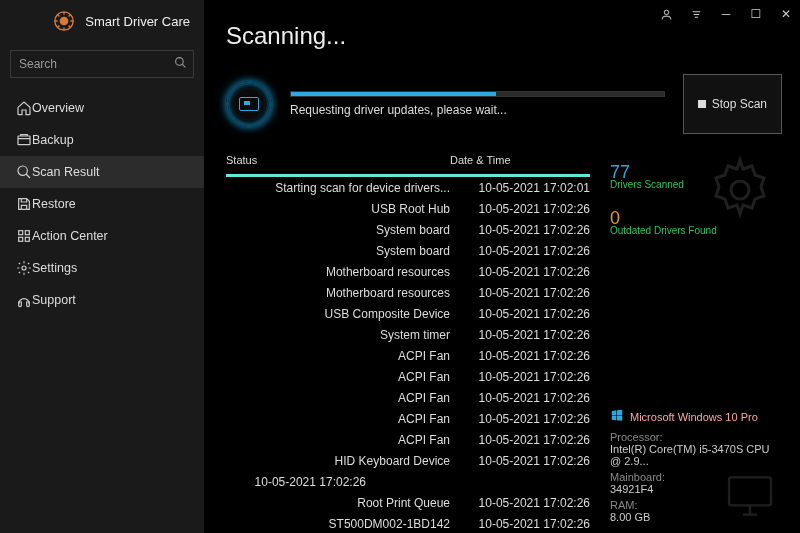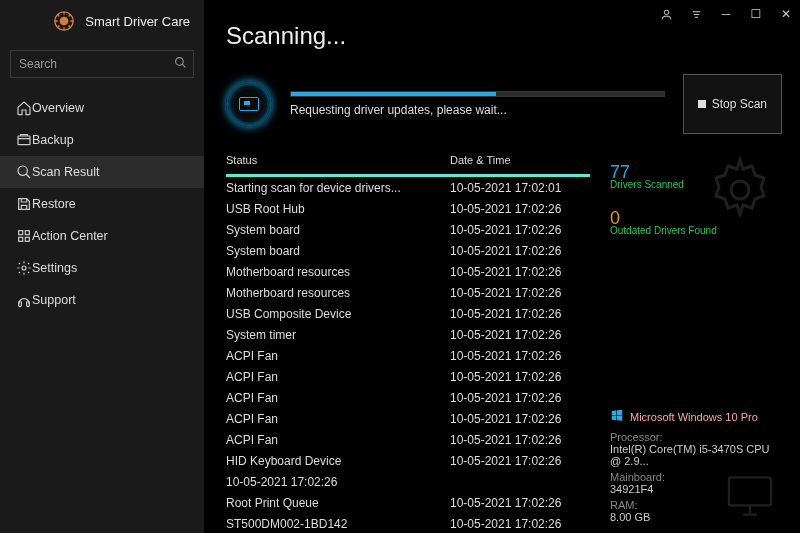--- a/index.html
+++ b/index.html
@@ -109,21 +109,21 @@
   display:flex; align-items:center; gap:6px;
   cursor:pointer; flex-shrink:0;
 }
 .stopbtn .sq { width:8px; height:8px; background:#ddd; }
 
 .body-split { display:flex; gap: 20px; flex:1; overflow:hidden; }
 .table-area { flex:1; overflow:hidden; display:flex; flex-direction:column; }
 .thead { display:flex; border-bottom:3px solid #5eead4; padding-bottom:8px; color:#ddd; font-size:11px; }
 .col-status { flex:1; }
 .col-dt { width: 140px; }
-.tbody { overflow-y:auto; }
+.tbody { overflow-y:auto;text-align:right; }
 .tbody::-webkit-scrollbar { display:none; }
 .trow { display:flex; height:21px; align-items:center; color:#ddd; font-size:12px; }
 .trow .col-status { white-space:nowrap; overflow:hidden; text-overflow:ellipsis; }
 
 .rightcol { width: 172px; padding-top: 8px; display:flex; flex-direction:column; gap:12px; position:relative; }
 .gear-bg {
   position:absolute; top:0; right:6px; opacity:0.12;
 }
 .stat-num { font-size: 18px; color:#2aa8e0; font-weight:400; }
 .stat-num.orange { color:#e09a2a; }

